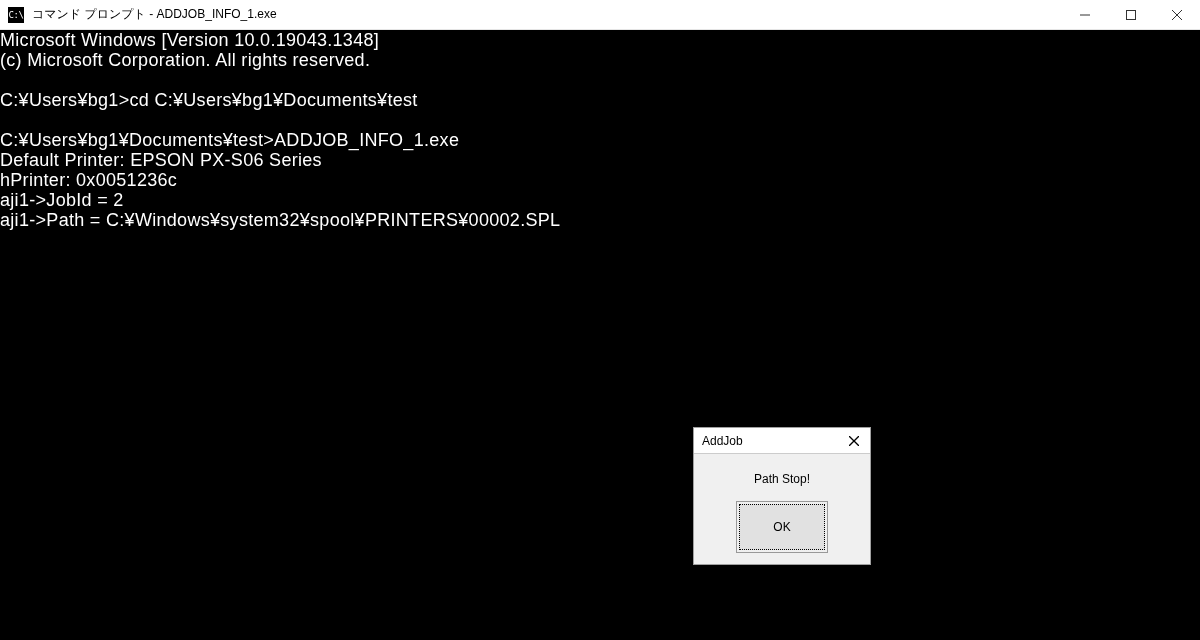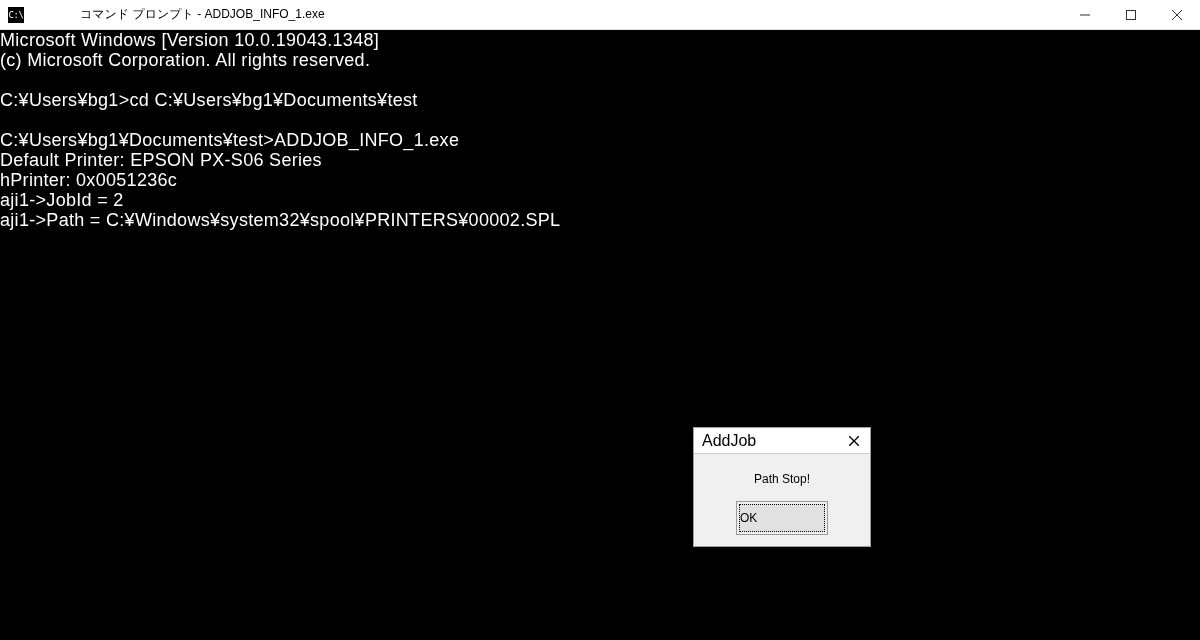--- a/index.html
+++ b/index.html
@@ -31,21 +31,20 @@
       font-size: 9px;
       color: #fff;
       font-family: Consolas, monospace;
       letter-spacing: -0.5px;
     }
     .title-text {
       font-size: 12px;
       color: #000;
       flex: 1;
       padding-left: 2px;
-      margin-left: 48px;
     }
     .win-controls {
       display: flex;
       height: 100%;
     }
     .win-btn {
       width: 46px;
       height: 30px;
       display: flex;
       align-items: center;
@@ -95,21 +94,21 @@
     }
     .dlg-title {
       display: flex;
       align-items: center;
       height: 26px;
       background: #ffffff;
       border-bottom: 1px solid #ccc;
     }
     .dlg-title-text {
       flex: 1;
-      font-size: 16px;
+      font-size: 12px;
       color: #000;
       padding-left: 8px;
     }
     .dlg-close {
       width: 32px;
       height: 26px;
       display: flex;
       align-items: center;
       justify-content: center;
     }
@@ -122,27 +121,27 @@
       background: #f0f0f0;
     }
     .dlg-btn-row {
       text-align: center;
       padding: 14px 0 14px;
       background: #f0f0f0;
     }
     .dlg-ok {
       display: inline-block;
       min-width: 86px;
-      padding: 6px 0;
+      padding: 15px 0;
       font-size: 12px;
       background: #e1e1e1;
       border: 1px dotted #000;
       outline: 1px solid #999;
       outline-offset: 2px;
-      text-align: left;
+      text-align: center;
     }
   </style>
 </head>
 <body>
 
 <div class="title-bar">
   <div class="app-icon">
     <span>C:\</span>
   </div>
   <div class="title-text">コマンド プロンプト - ADDJOB_INFO_1.exe</div>

